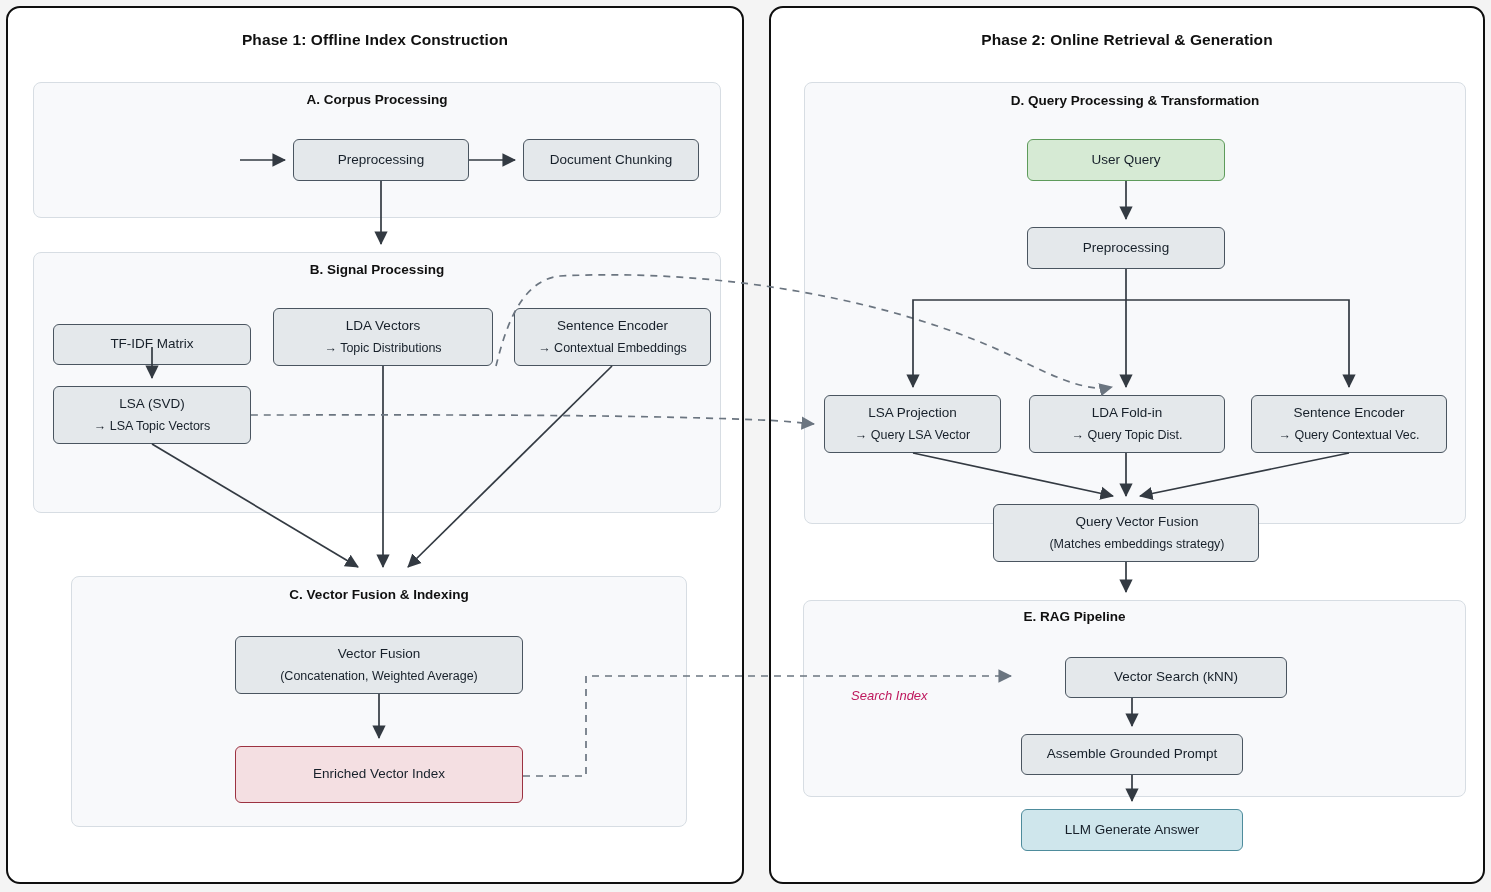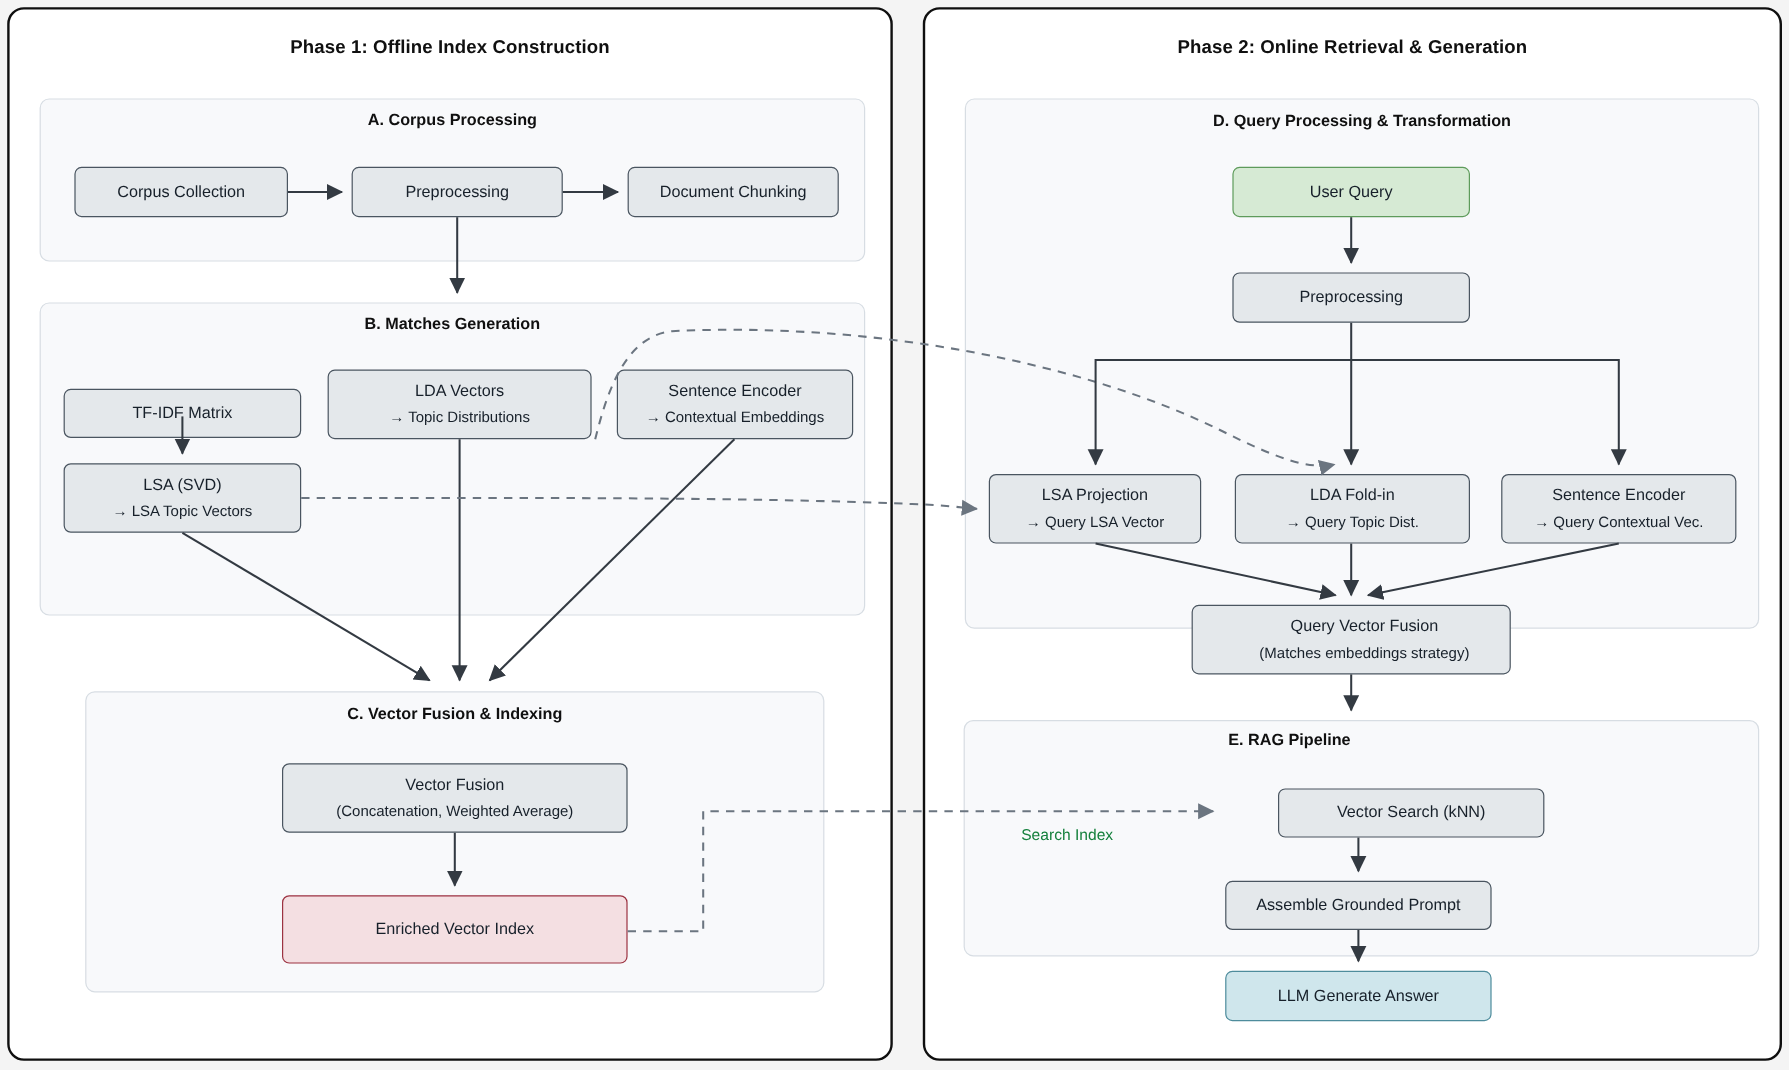--- a/index.html
+++ b/index.html
@@ -72,21 +72,22 @@
   }
   .node .main{white-space:nowrap;}
   .node.green{background:#d6ead4;border-color:#5e9b5b;}
   .node.pink{background:#f4dfe2;border-color:#9c3241;}
   .node.blue{background:#cfe6ec;border-color:#4e8c9c;}
 
   
   .edge-label{
     position:absolute;
     font-size:13px;
-    color:#15803d;
+    font-style:italic;
+    color:#be185d;
     white-space:nowrap;
   }
 
   
   svg.wires{
     position:absolute;left:0;top:0;
     width:1491px;height:892px;
     pointer-events:none;
     overflow:visible;
   }
@@ -98,32 +99,29 @@
 
 <div id="stage">
 
   <div class="phase" style="left:6px;top:6px;width:738px;height:878px;">
   </div>
   <div class="phase-title" style="left:6px;top:31px;width:738px;">Phase 1: Offline Index Construction</div>
 
   <div class="group" style="left:33px;top:82px;width:688px;height:136px;"></div>
   <div class="group-title" style="left:33px;top:92px;width:688px;">A. Corpus Processing</div>
 
-  <div class="node" style="left:62px;top:139px;width:178px;height:42px;">
-    <span class="main">Corpus Collection</span>
-  </div>
   <div class="node" style="left:293px;top:139px;width:176px;height:42px;">
     <span class="main">Preprocessing</span>
   </div>
   <div class="node" style="left:523px;top:139px;width:176px;height:42px;">
     <span class="main">Document Chunking</span>
   </div>
 
   <div class="group" style="left:33px;top:252px;width:688px;height:261px;"></div>
-  <div class="group-title" style="left:33px;top:262px;width:688px;">B. Matches Generation</div>
+  <div class="group-title" style="left:33px;top:262px;width:688px;">B. Signal Processing</div>
 
   <div class="node" style="left:53px;top:324px;width:198px;height:41px;">
     <span class="main">TF-IDF Matrix</span>
   </div>
   <div class="node" style="left:53px;top:386px;width:198px;height:58px;">
     <span class="main">LSA (SVD)</span>
     <span class="sub">→ LSA Topic Vectors</span>
   </div>
   <div class="node" style="left:273px;top:308px;width:220px;height:58px;">
     <span class="main">LDA Vectors</span>

